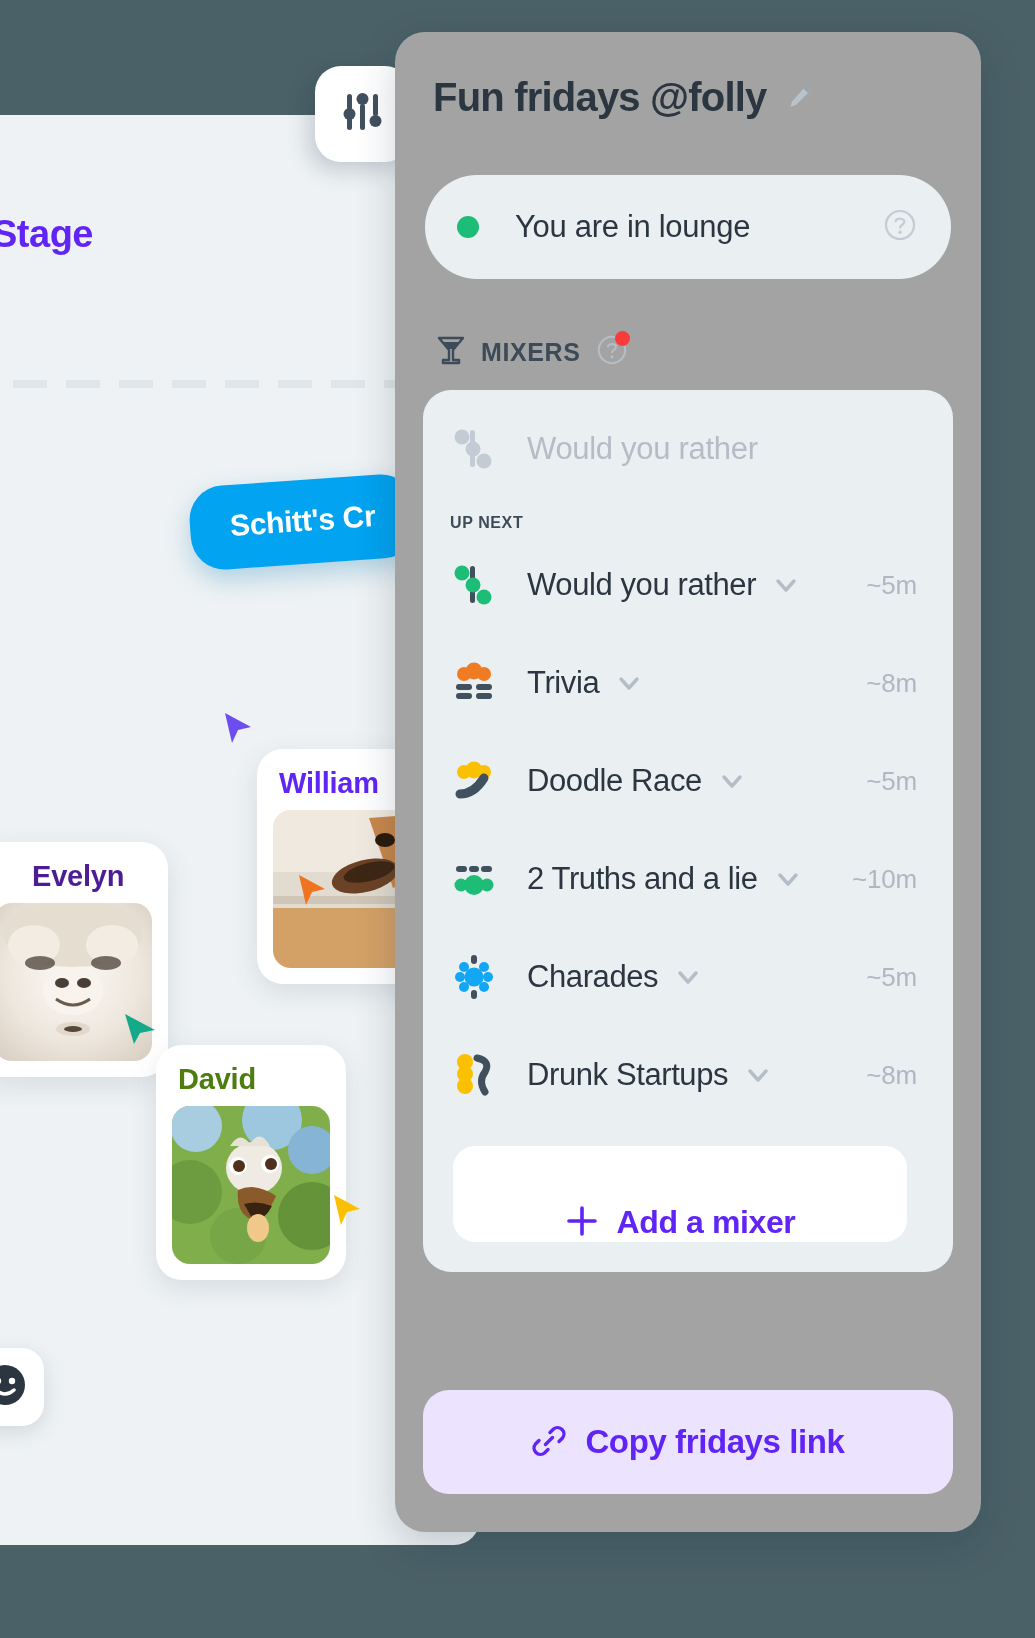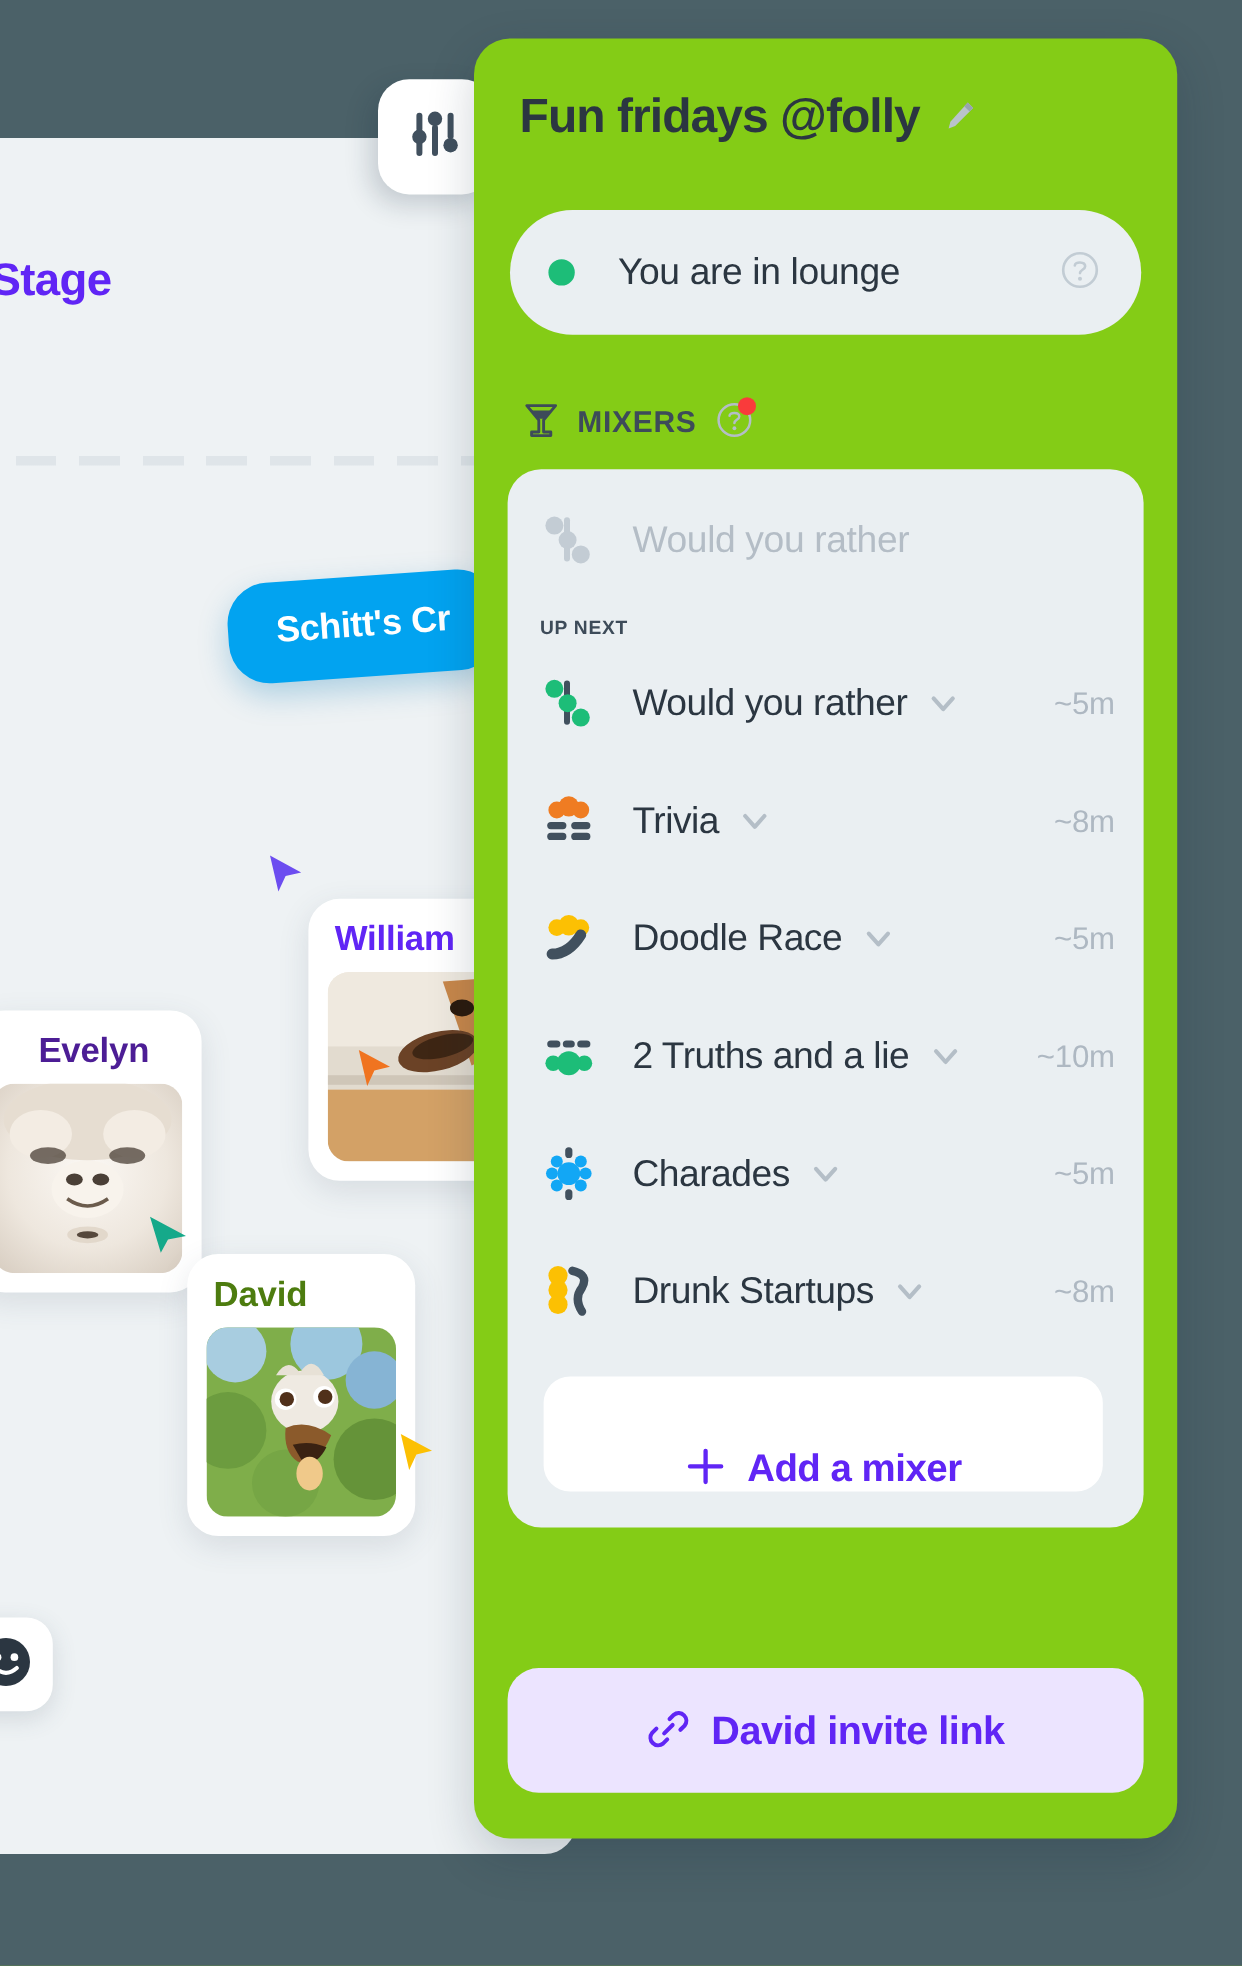--- a/index.html
+++ b/index.html
@@ -132,21 +132,21 @@
     z-index: 5;
   }
 
   
   #side-panel {
     position: absolute;
     left: 395px;
     top: 32px;
     width: 586px;
     height: 1500px;
-    background: #84cc16;
+    background: #a3a3a3;
     border-radius: 30px;
     box-shadow: 0 14px 40px rgba(20,40,60,0.20);
     z-index: 10;
     overflow: hidden;
   }
 
   #panel-header {
     display: flex;
     align-items: center;
     height: 130px;
@@ -220,21 +220,21 @@
     width: 15px; height: 15px;
     background: #f93b3b;
     border-radius: 50%;
   }
 
   
   #mixers-panel {
     margin: 20px 28px 0 28px;
     background: #eaeff2;
     border-radius: 28px;
-    padding: 22px 4px 30px 0;
+    padding: 22px 16px 30px 0;
   }
 
   #current-mixer {
     display: flex;
     align-items: center;
     padding: 14px 0 14px 28px;
   }
   #current-mixer-label {
     margin-left: 30px;
     font-size: 31px;
@@ -651,16 +651,16 @@
   <button id="copy-invite-button">
     <span>
       <svg width="36" height="36" viewBox="0 0 36 36">
         <g stroke="#6025f5" stroke-width="3.4" fill="none" stroke-linecap="round">
           <path d="M14.5 21.5 L21.5 14.5"></path>
           <path d="M19 9.5 L22.5 6 A6.4 6.4 0 0 1 31.5 15 L28 18.5"></path>
           <path d="M17 26.5 L13.5 30 A6.4 6.4 0 0 1 4.5 21 L8 17.5"></path>
         </g>
       </svg>
     </span>
-    <span id="copy-invite-label">David invite link</span>
+    <span id="copy-invite-label">Copy fridays link</span>
   </button>
 
 </div>
 
 </body></html>

